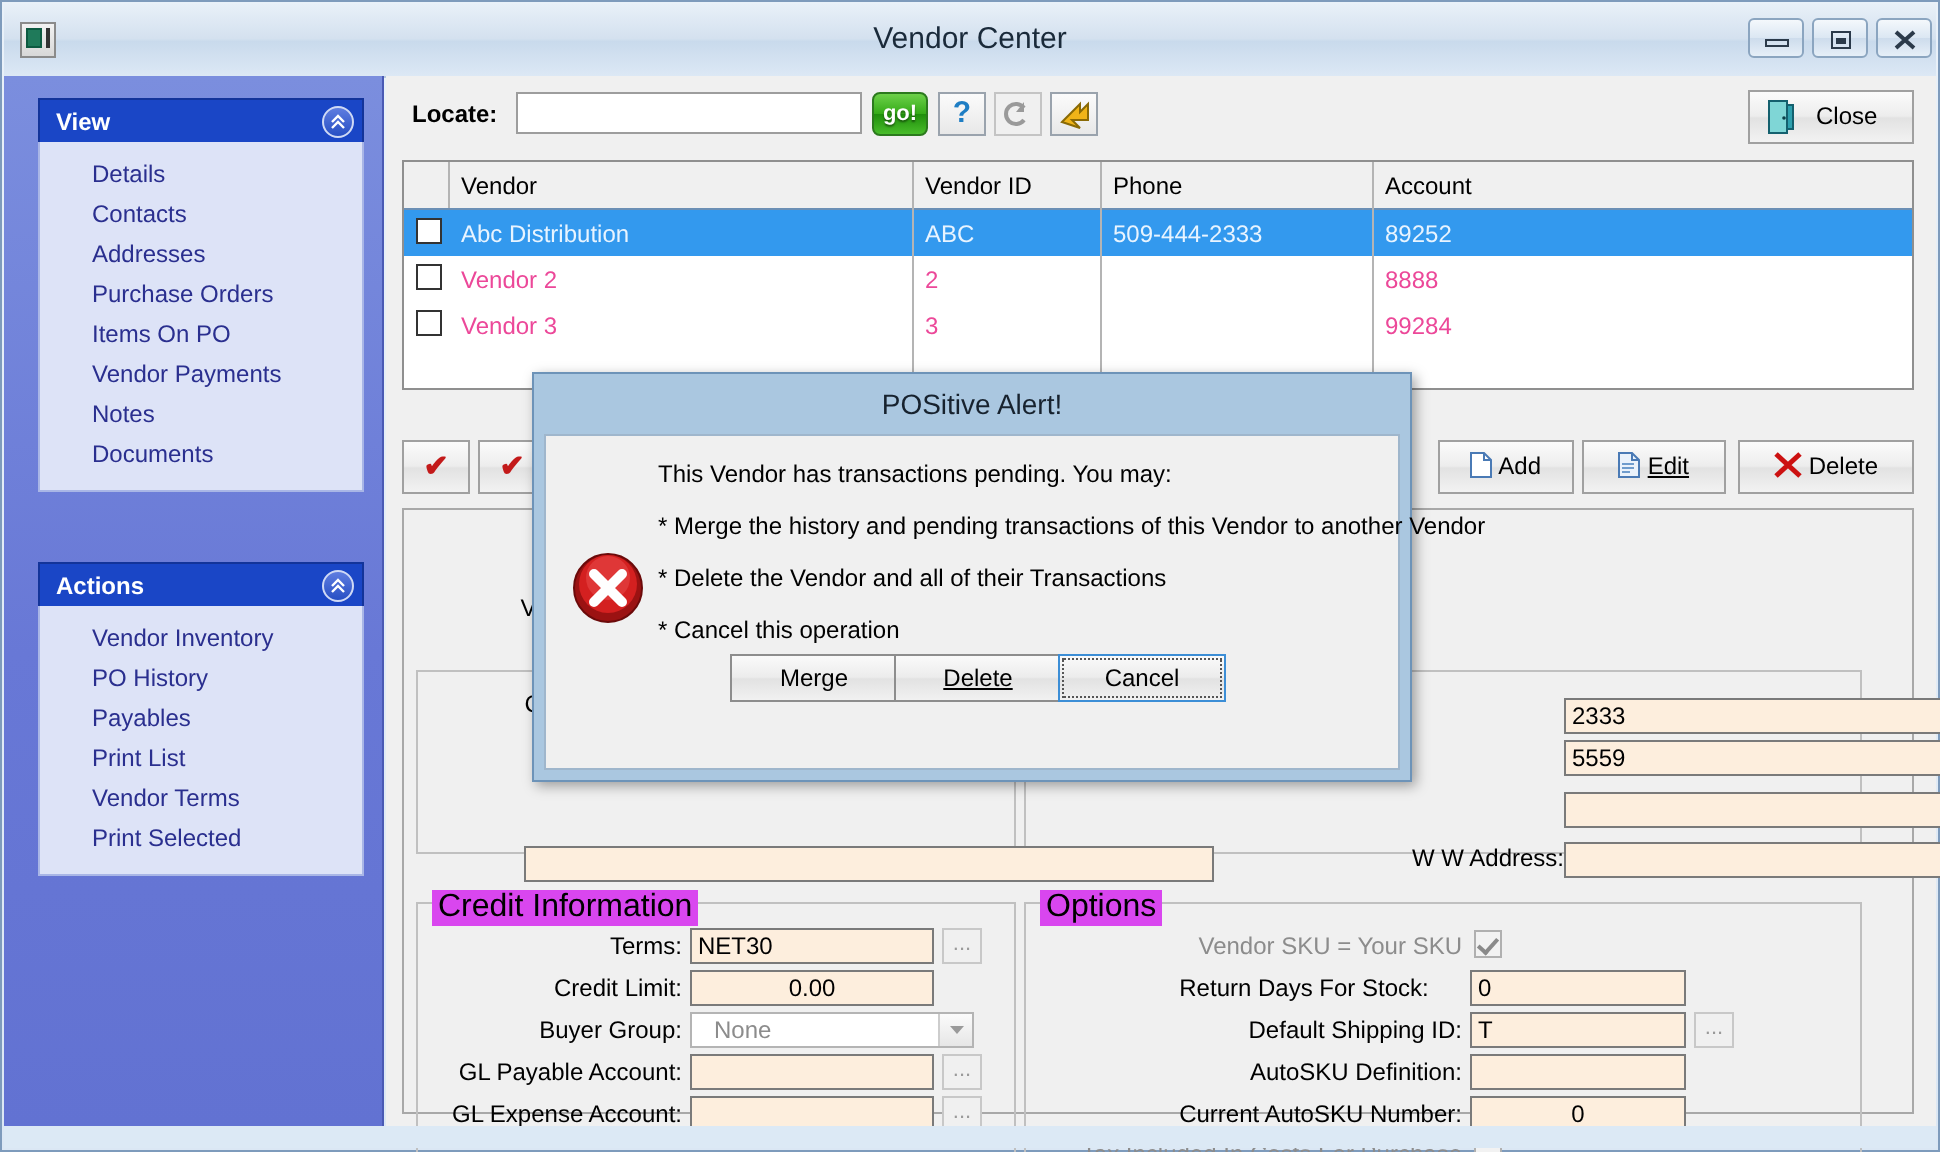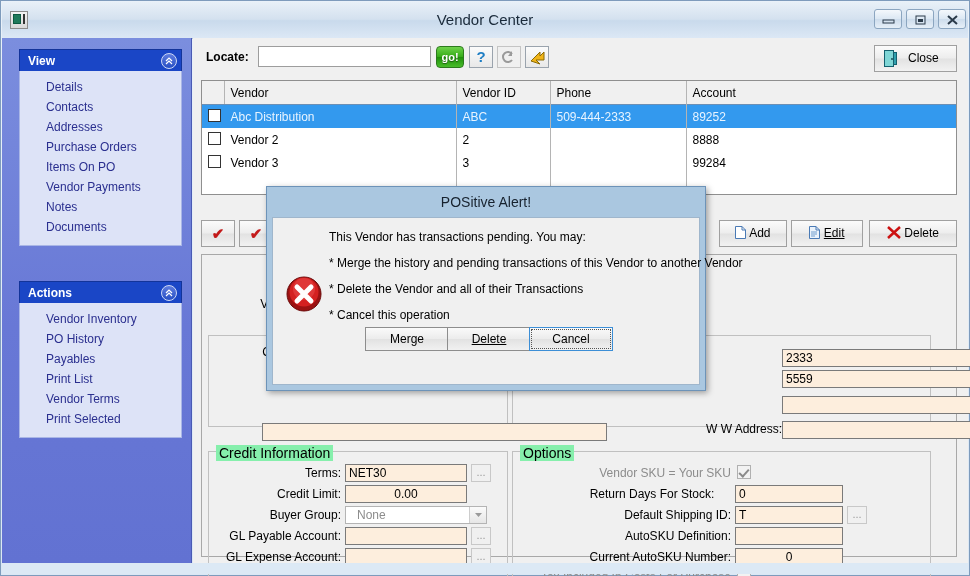--- a/index.html
+++ b/index.html
@@ -123,21 +123,21 @@
     background:#ffffff; border: 1px solid #8f8f8f; box-sizing: border-box;
   }
   #grid table { width: 100%; border-collapse: collapse; table-layout: fixed; }
   #grid th {
     height: 21px; background: #f0f0f0; border-right: 1px solid #b4b4b4;
     border-bottom: 1px solid #6b8fb5;
     font-weight: normal; font-size: 12px; text-align: left; padding-left: 6px;
     color: #000;
   }
   #grid td {
-    height: 21px; font-size: 12px; padding-left: 6px; color: #000000;
+    height: 21px; font-size: 12px; padding-left: 6px; color: #ec4899;
     border-right: 1px solid transparent;
   }
   #grid tr.sel td { background: #3399ee; color: #ffffff; }
   #grid tr.sel td.c-vendor { color:#e8f4ff; }
   .cb {
     display:inline-block; width: 11px; height: 11px; vertical-align: -1px;
     border: 1px solid #333; background: #ffffff; margin-right: 5px;
   }
   .col-chk { width: 22px; }
   .col-vendor { width: 232px; }
@@ -162,22 +162,22 @@
 
   
   #detail {
     position:absolute; left: 8px; top: 216px; right: 11px; bottom: 6px;
     background: #f0f0f0; border: 1px solid #a8a8a8; box-sizing:border-box;
   }
   .grp {
     position: absolute; border: 1px solid #c0c0c0; box-sizing: border-box;
   }
   .grp > .grp-title {
-    position: absolute; left: 7px; top: -7px; background:#86efac;
-    padding: 0 3px; font-size: 14px; color:#000;
+    position: absolute; left: 7px; top: -7px; background:#d946ef;
+    padding: 0 3px; font-size: 16px; color:#000;
   }
   .fld-label { position:absolute; font-size: 12px; color:#000; text-align: right; }
   .fld-label.dim { color:#8c8c8c; }
   .fld {
     position:absolute; height: 18px; background:#fdeedd;
     border: 1px solid #7a7a7a; box-sizing:border-box;
     font-size: 12px; line-height: 16px; padding: 0 3px; color:#000;
     font-family:"Liberation Sans",sans-serif; overflow:hidden; white-space:nowrap;
   }
   .fld.center { text-align:center; }

